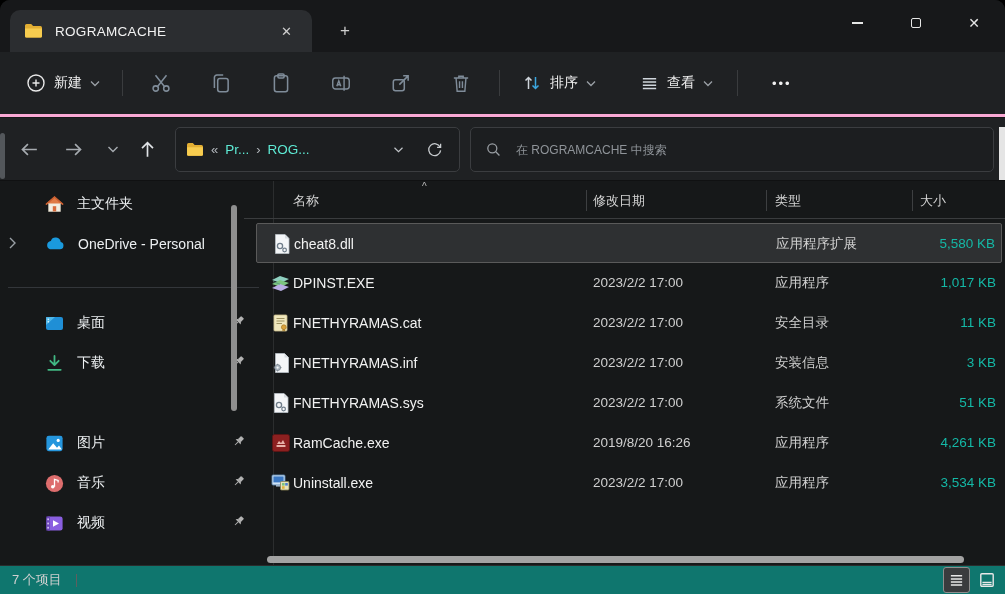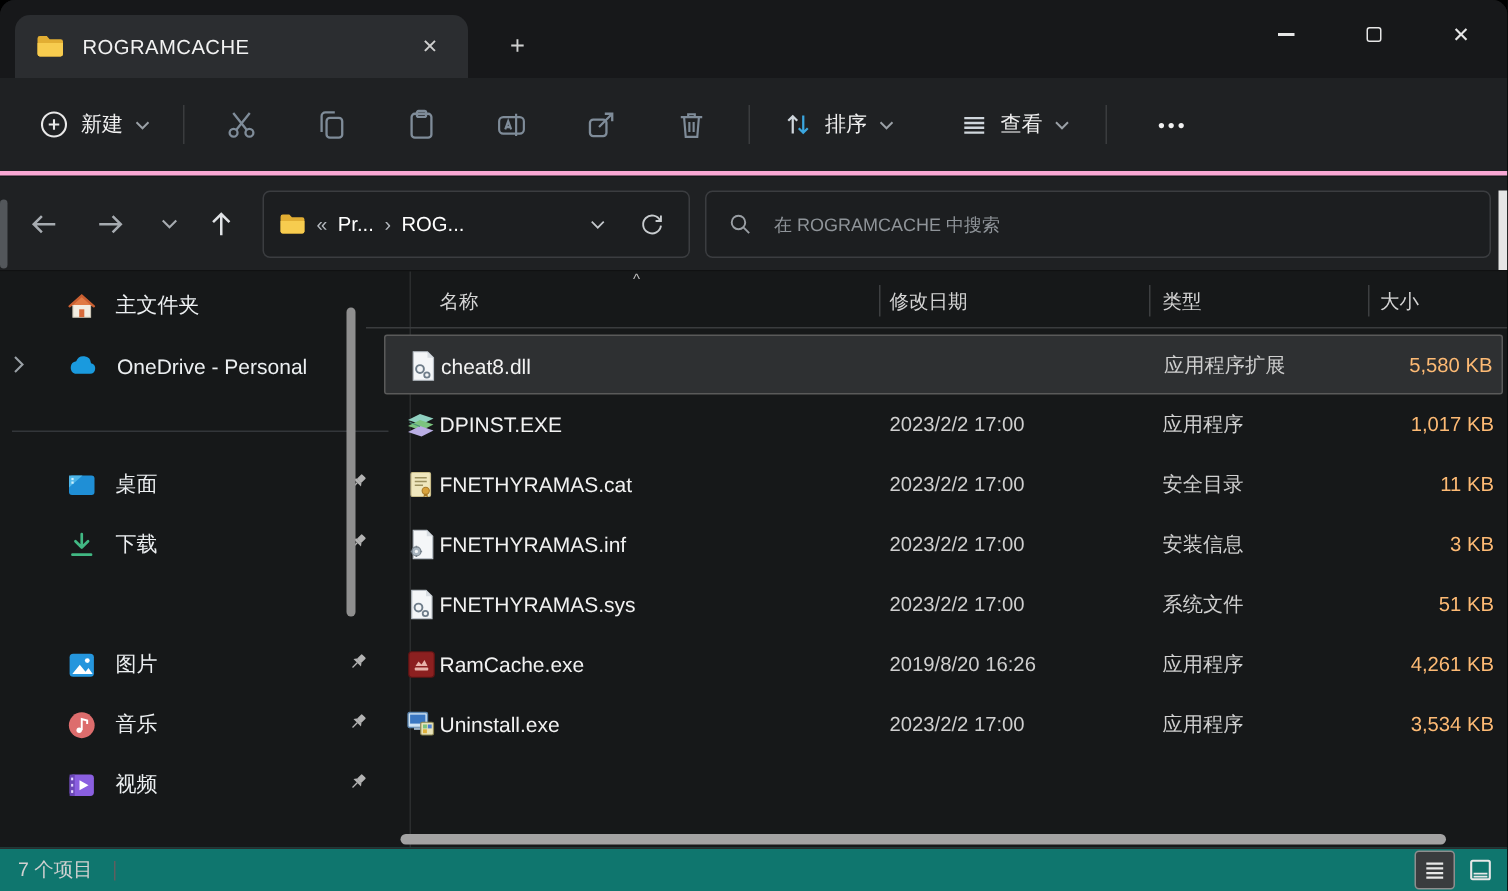--- a/index.html
+++ b/index.html
@@ -34,21 +34,21 @@
   .tb-more{margin-left:14px;padding:6px 12px;letter-spacing:2px;color:#f0f0f0;font-size:13px;}
   .chev{color:#9aa0a6;display:flex;align-items:center;}
 
   
   .navbar{position:absolute;left:0;top:118px;width:100%;height:63px;background:#1f2123;
     border-bottom:1px solid #101112;}
   .nav-ic{position:absolute;top:16px;width:30px;height:30px;display:flex;align-items:center;justify-content:center;}
   .addressbar{position:absolute;left:175px;top:9px;width:285px;height:45px;background:#1c1e20;
     border:1px solid #3b3d40;border-radius:5px;display:flex;align-items:center;padding:0 10px;font-size:13.5px;}
   .crumb-sep{color:#b3b8bd;margin:0 7px;font-size:13px;}
-  .crumb{color:#ffffff;}
+  .crumb{color:#5eead4;}
   .addr-right{margin-left:auto;display:flex;align-items:center;gap:22px;padding-right:6px;}
   .searchbar{position:absolute;left:470px;top:9px;width:524px;height:45px;background:#1c1e20;
     border:1px solid #3b3d40;border-radius:5px;display:flex;align-items:center;padding:0 14px;gap:12px;}
   .searchbar input{flex:1;background:transparent;border:none;outline:none;color:#fef9c3;
     font-size:12px;font-family:inherit;}
   .searchbar input::placeholder{color:#8f9499;}
   .edge-strip-r{position:absolute;left:999px;top:9px;width:6px;height:53px;background:#e5e5e5;}
   .edge-strip-l{position:absolute;left:0;top:15px;width:5px;height:46px;background:#53575b;border-radius:3px;}
 
   
@@ -70,21 +70,21 @@
   .lhead .htype{position:absolute;left:531px;top:11px;}
   .lhead .hsize{position:absolute;left:676px;top:11px;}
   .hdiv{position:absolute;top:9px;width:1px;height:21px;background:#3d3f41;}
 
   .row{position:absolute;left:12px;right:3px;height:40px;font-size:13.5px;border-radius:2px;}
   .row.selected{background:#2e3032;border:1px solid #5a5a5a;}
   .row .ficon{position:absolute;left:14px;top:9px;width:22px;height:22px;}
   .row .fname{position:absolute;left:37px;top:0;line-height:40px;color:#f2f2f2;font-size:14px;}
   .row .fdate{position:absolute;left:337px;top:0;line-height:40px;color:#cfcfcf;}
   .row .ftype{position:absolute;left:519px;top:0;line-height:40px;color:#cfcfcf;}
-  .row .fsize{position:absolute;right:6px;top:0;line-height:40px;color:#fdba74;text-align:right;}
+  .row .fsize{position:absolute;right:6px;top:0;line-height:40px;color:#14b8a6;text-align:right;}
 
   .hscroll{position:absolute;left:267px;top:556px;width:697px;height:7px;background:#a3a3a3;border-radius:4px;}
 
   
   .statusbar{position:absolute;left:0;top:565px;width:100%;height:29px;background:#0f766e;
     border-top:1px solid #2a2c2d;display:flex;align-items:center;font-size:13px;color:#d0d0d0;}
   .sb-count{margin-left:12px;}
   .sb-div{width:1px;height:13px;background:#5f5f5f;margin-left:14px;}
   .sb-views{position:absolute;right:5px;top:1px;display:flex;gap:3px;align-items:center;}
   .sb-btn{width:27px;height:26px;display:flex;align-items:center;justify-content:center;border-radius:3px;}

